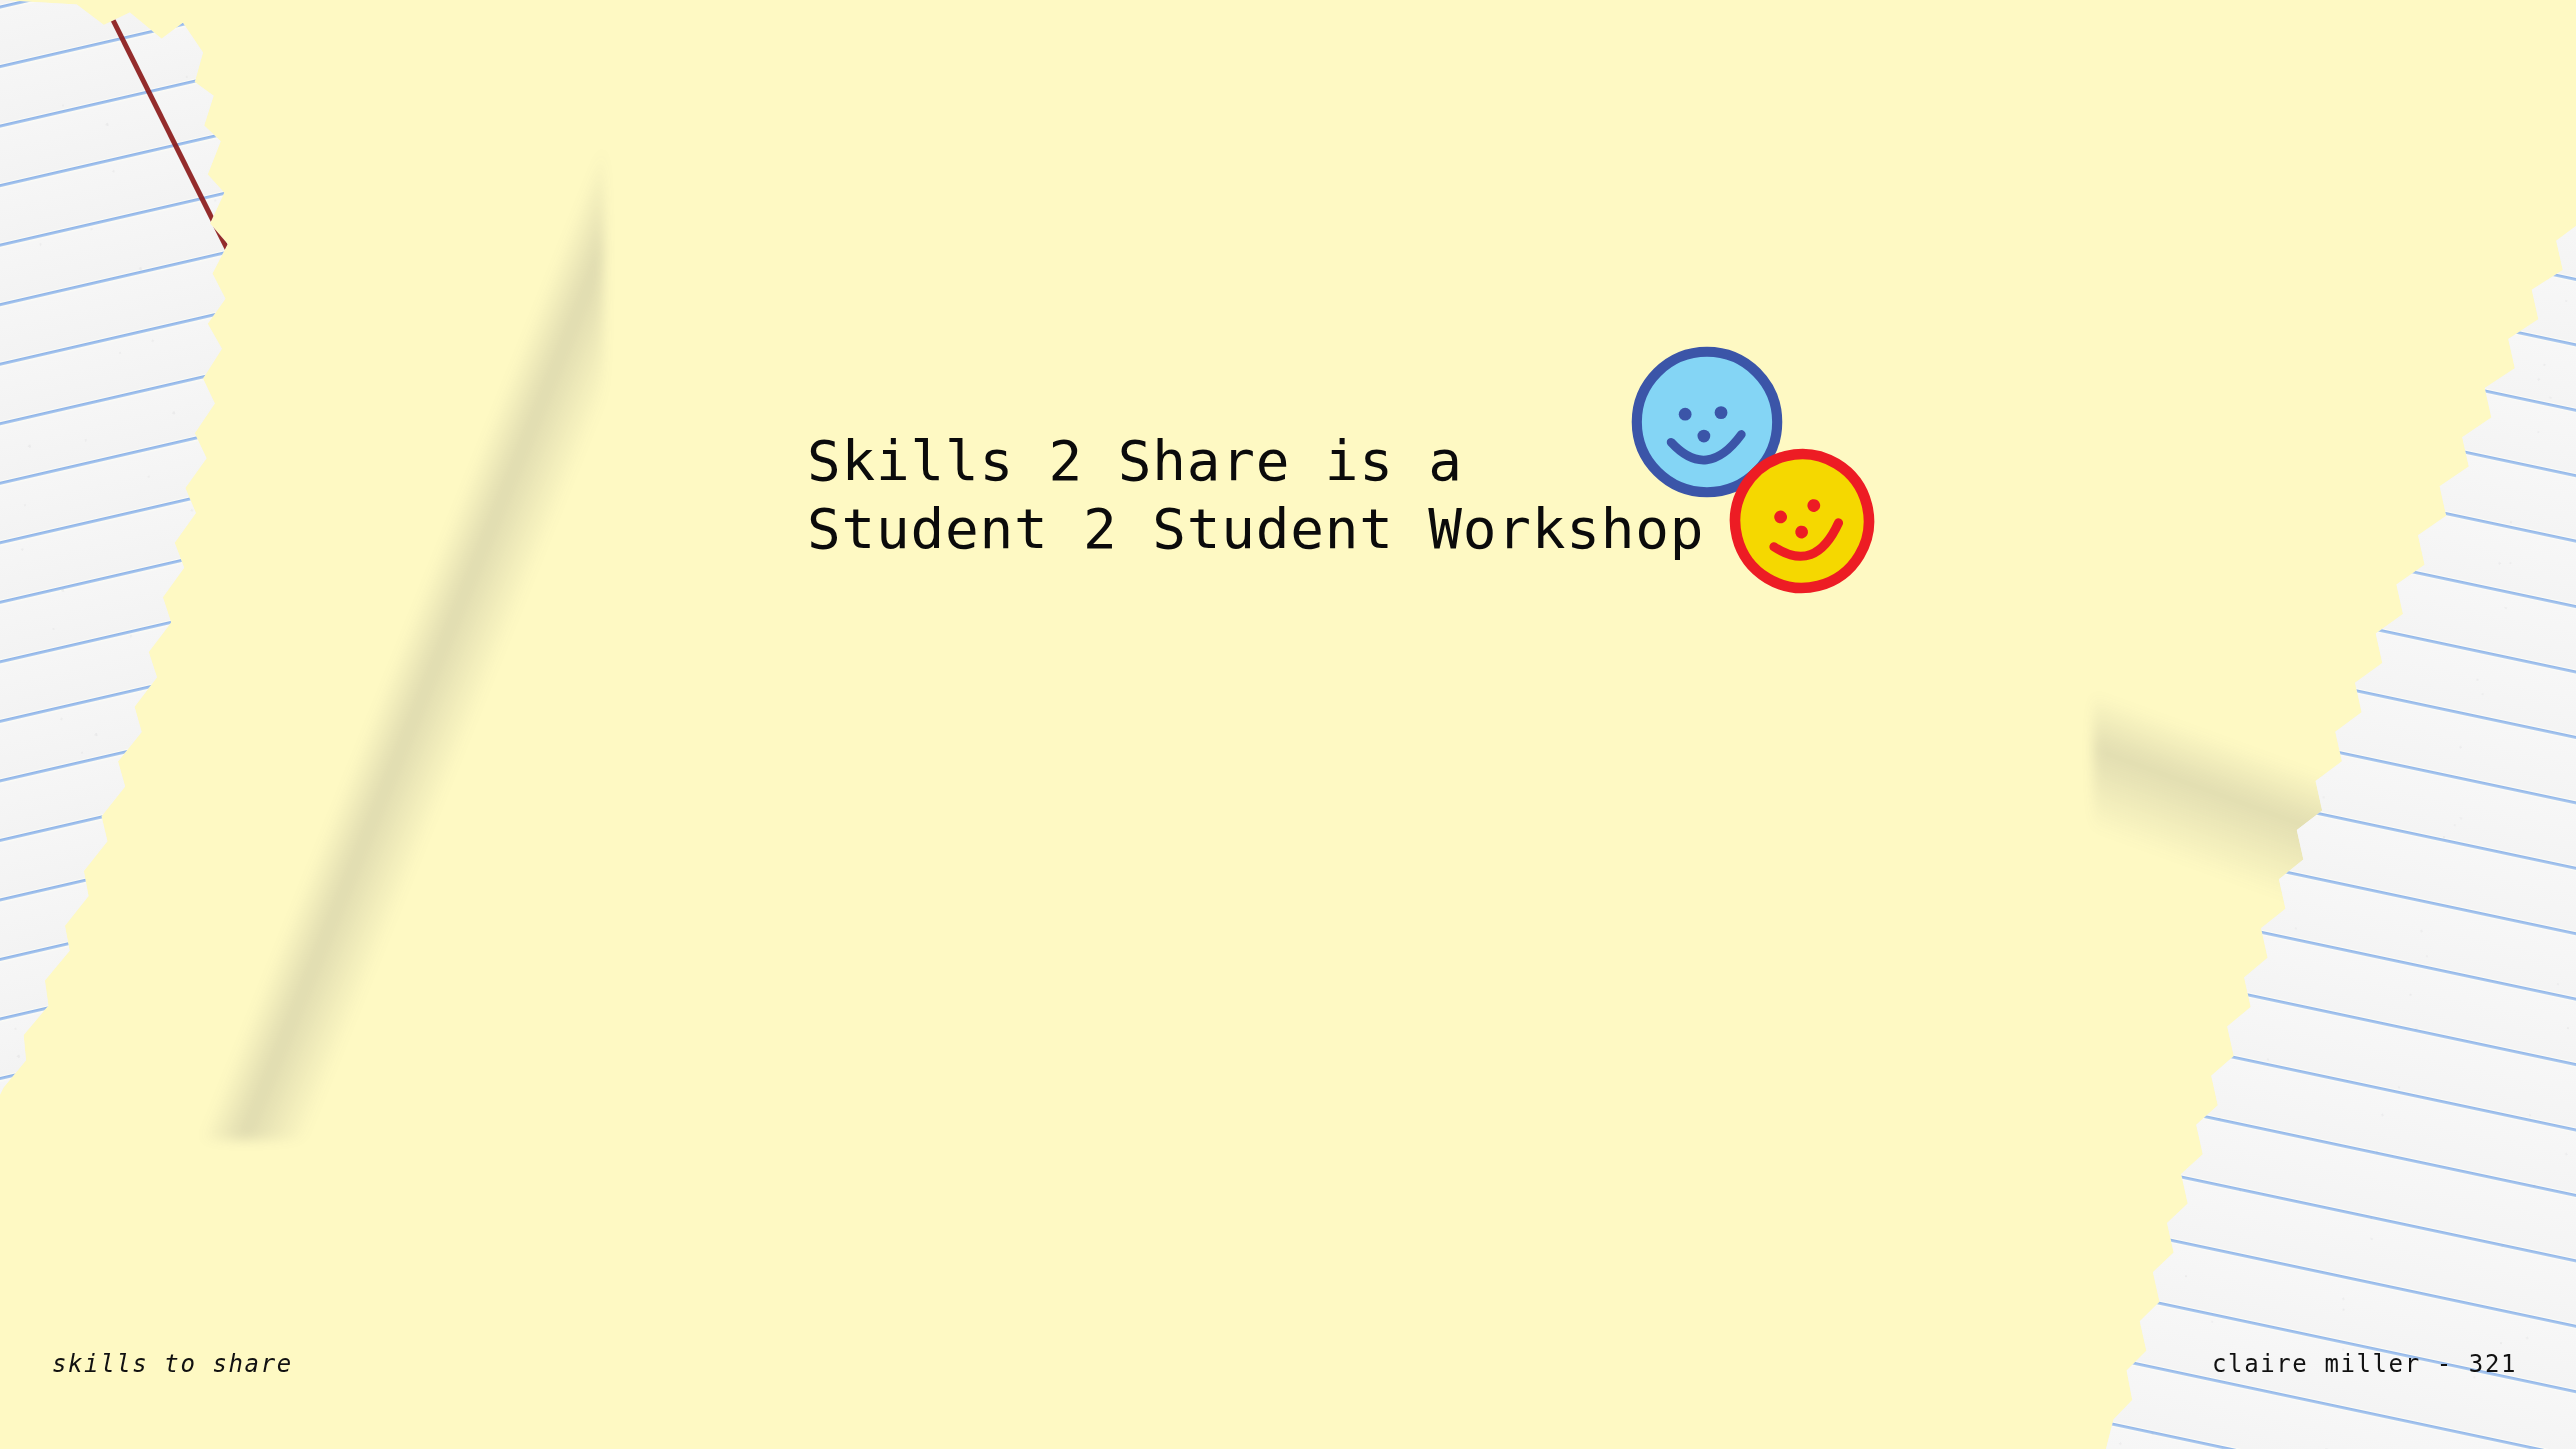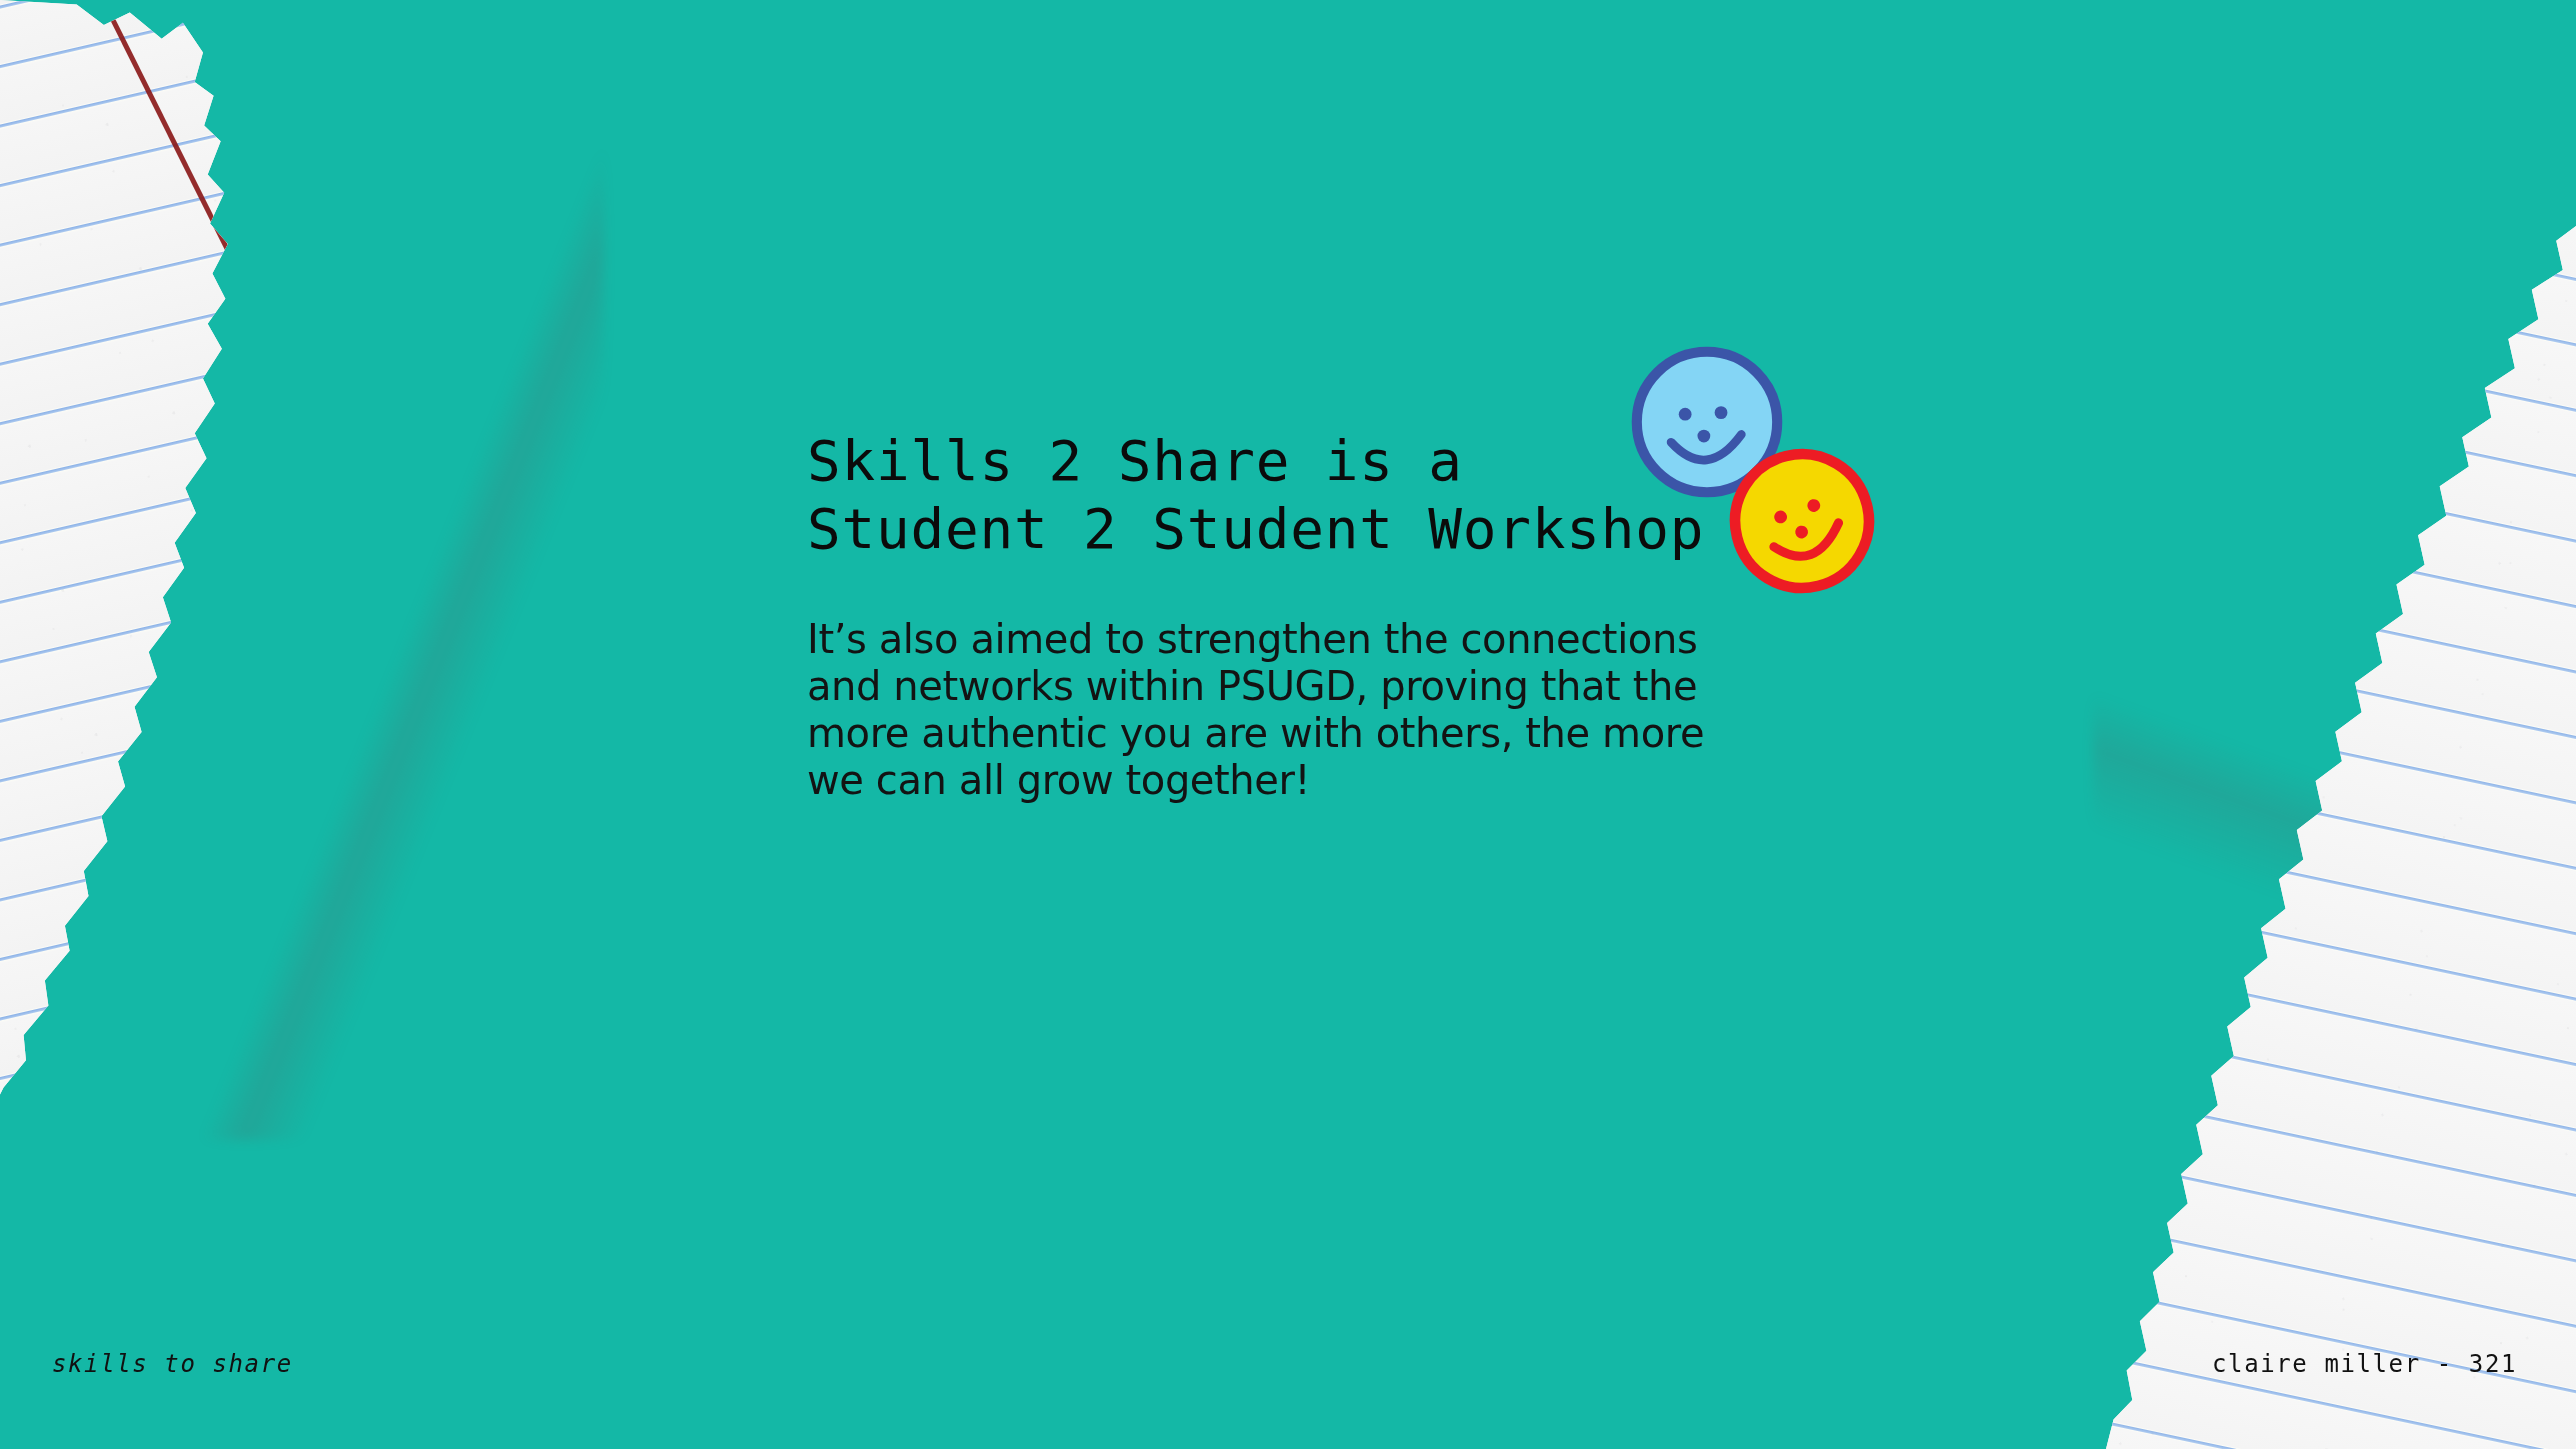--- a/index.html
+++ b/index.html
@@ -11,21 +11,21 @@
   body {
     width: 2576px;
     height: 1449px;
     overflow: hidden;
     font-family: "DejaVu Sans", sans-serif;
   }
   #slide {
     position: relative;
     width: 2576px;
     height: 1449px;
-    background: #14b8a6;
+    background: #fef9c3;
     overflow: hidden;
   }
 
   
   .paper-scrap {
     position: absolute;
     overflow: hidden;
     pointer-events: none;
   }
   .paper-sheet {
@@ -228,21 +228,20 @@
   <div class="tear-shadow" id="tear-shadow-right"></div>
   <div class="paper-scrap" id="paper-right">
     <div class="paper-sheet right-rules"></div>
   </div>
 
   <div id="text-block">
     <h1 id="headline">
       <span>Skills 2 Share is a</span><br>
       <span>Student 2 Student Workshop</span>
     </h1>
-    <p class="body-para" id="para-connections">It’s also aimed to strengthen the connections and networks within PSUGD, proving that the more authentic you are with others, the more we can all grow together!</p>
   </div>
 
   <div id="smileys">
     <svg class="smiley" id="smiley-blue" viewBox="0 0 100 100">
       <circle cx="50" cy="50" r="45" fill="#84d5f5" stroke="#3b55a8" stroke-width="6.5"></circle>
       <circle cx="36" cy="45" r="4.1" fill="#3b55a8"></circle>
       <circle cx="59" cy="44" r="4.1" fill="#3b55a8"></circle>
       <circle cx="48" cy="59" r="4.1" fill="#3b55a8"></circle>
       <path d="M27 63 Q 50 88 72 58" fill="none" stroke="#3b55a8" stroke-width="5.6" stroke-linecap="round"></path>
     </svg>

